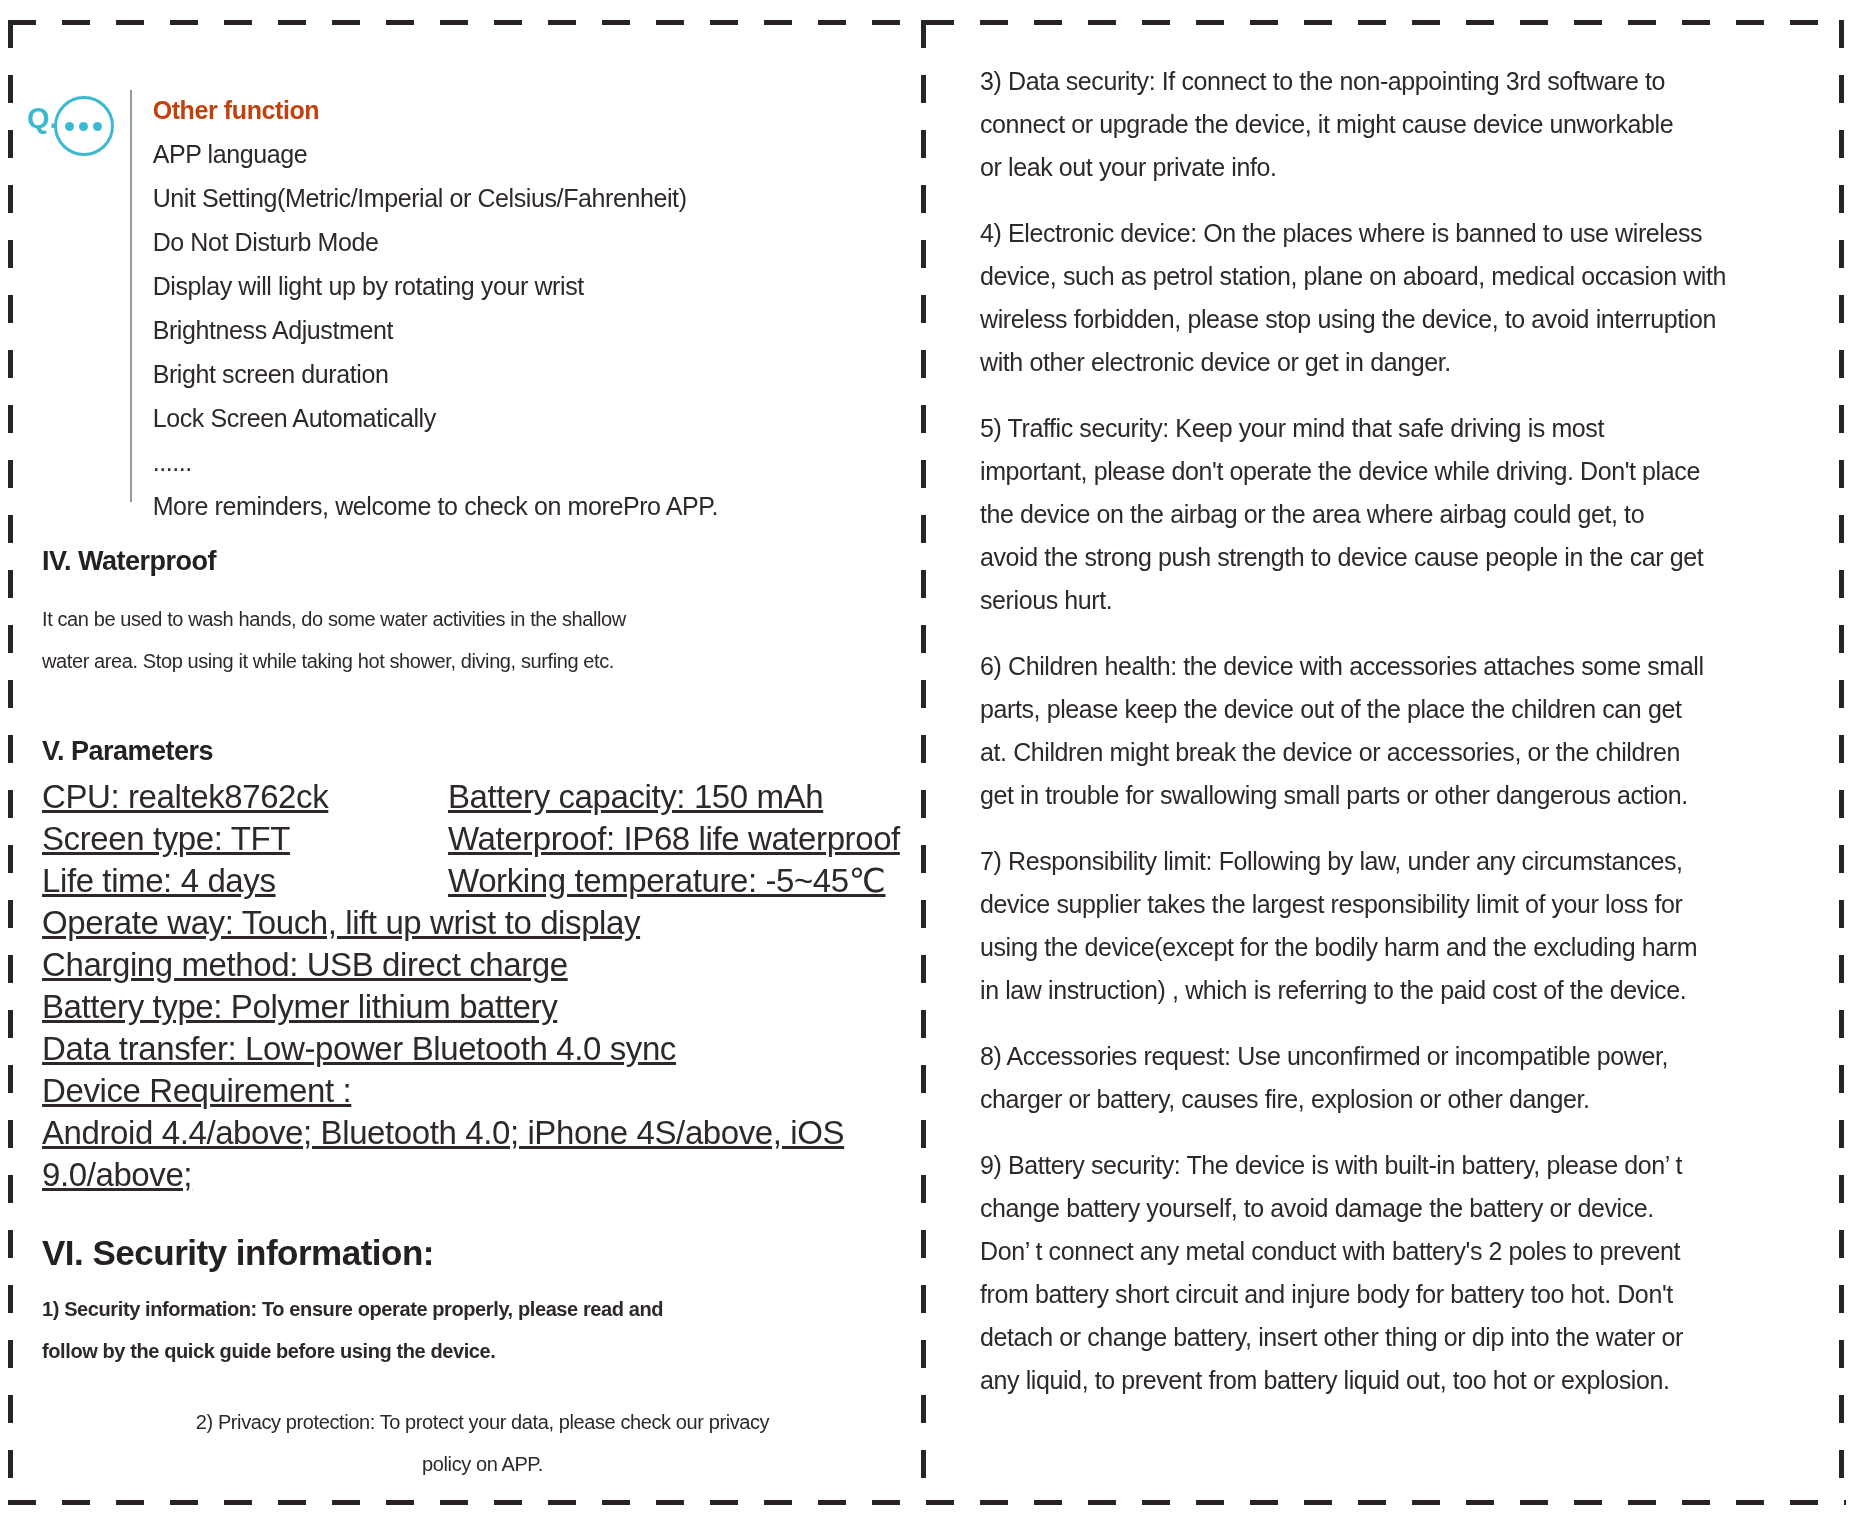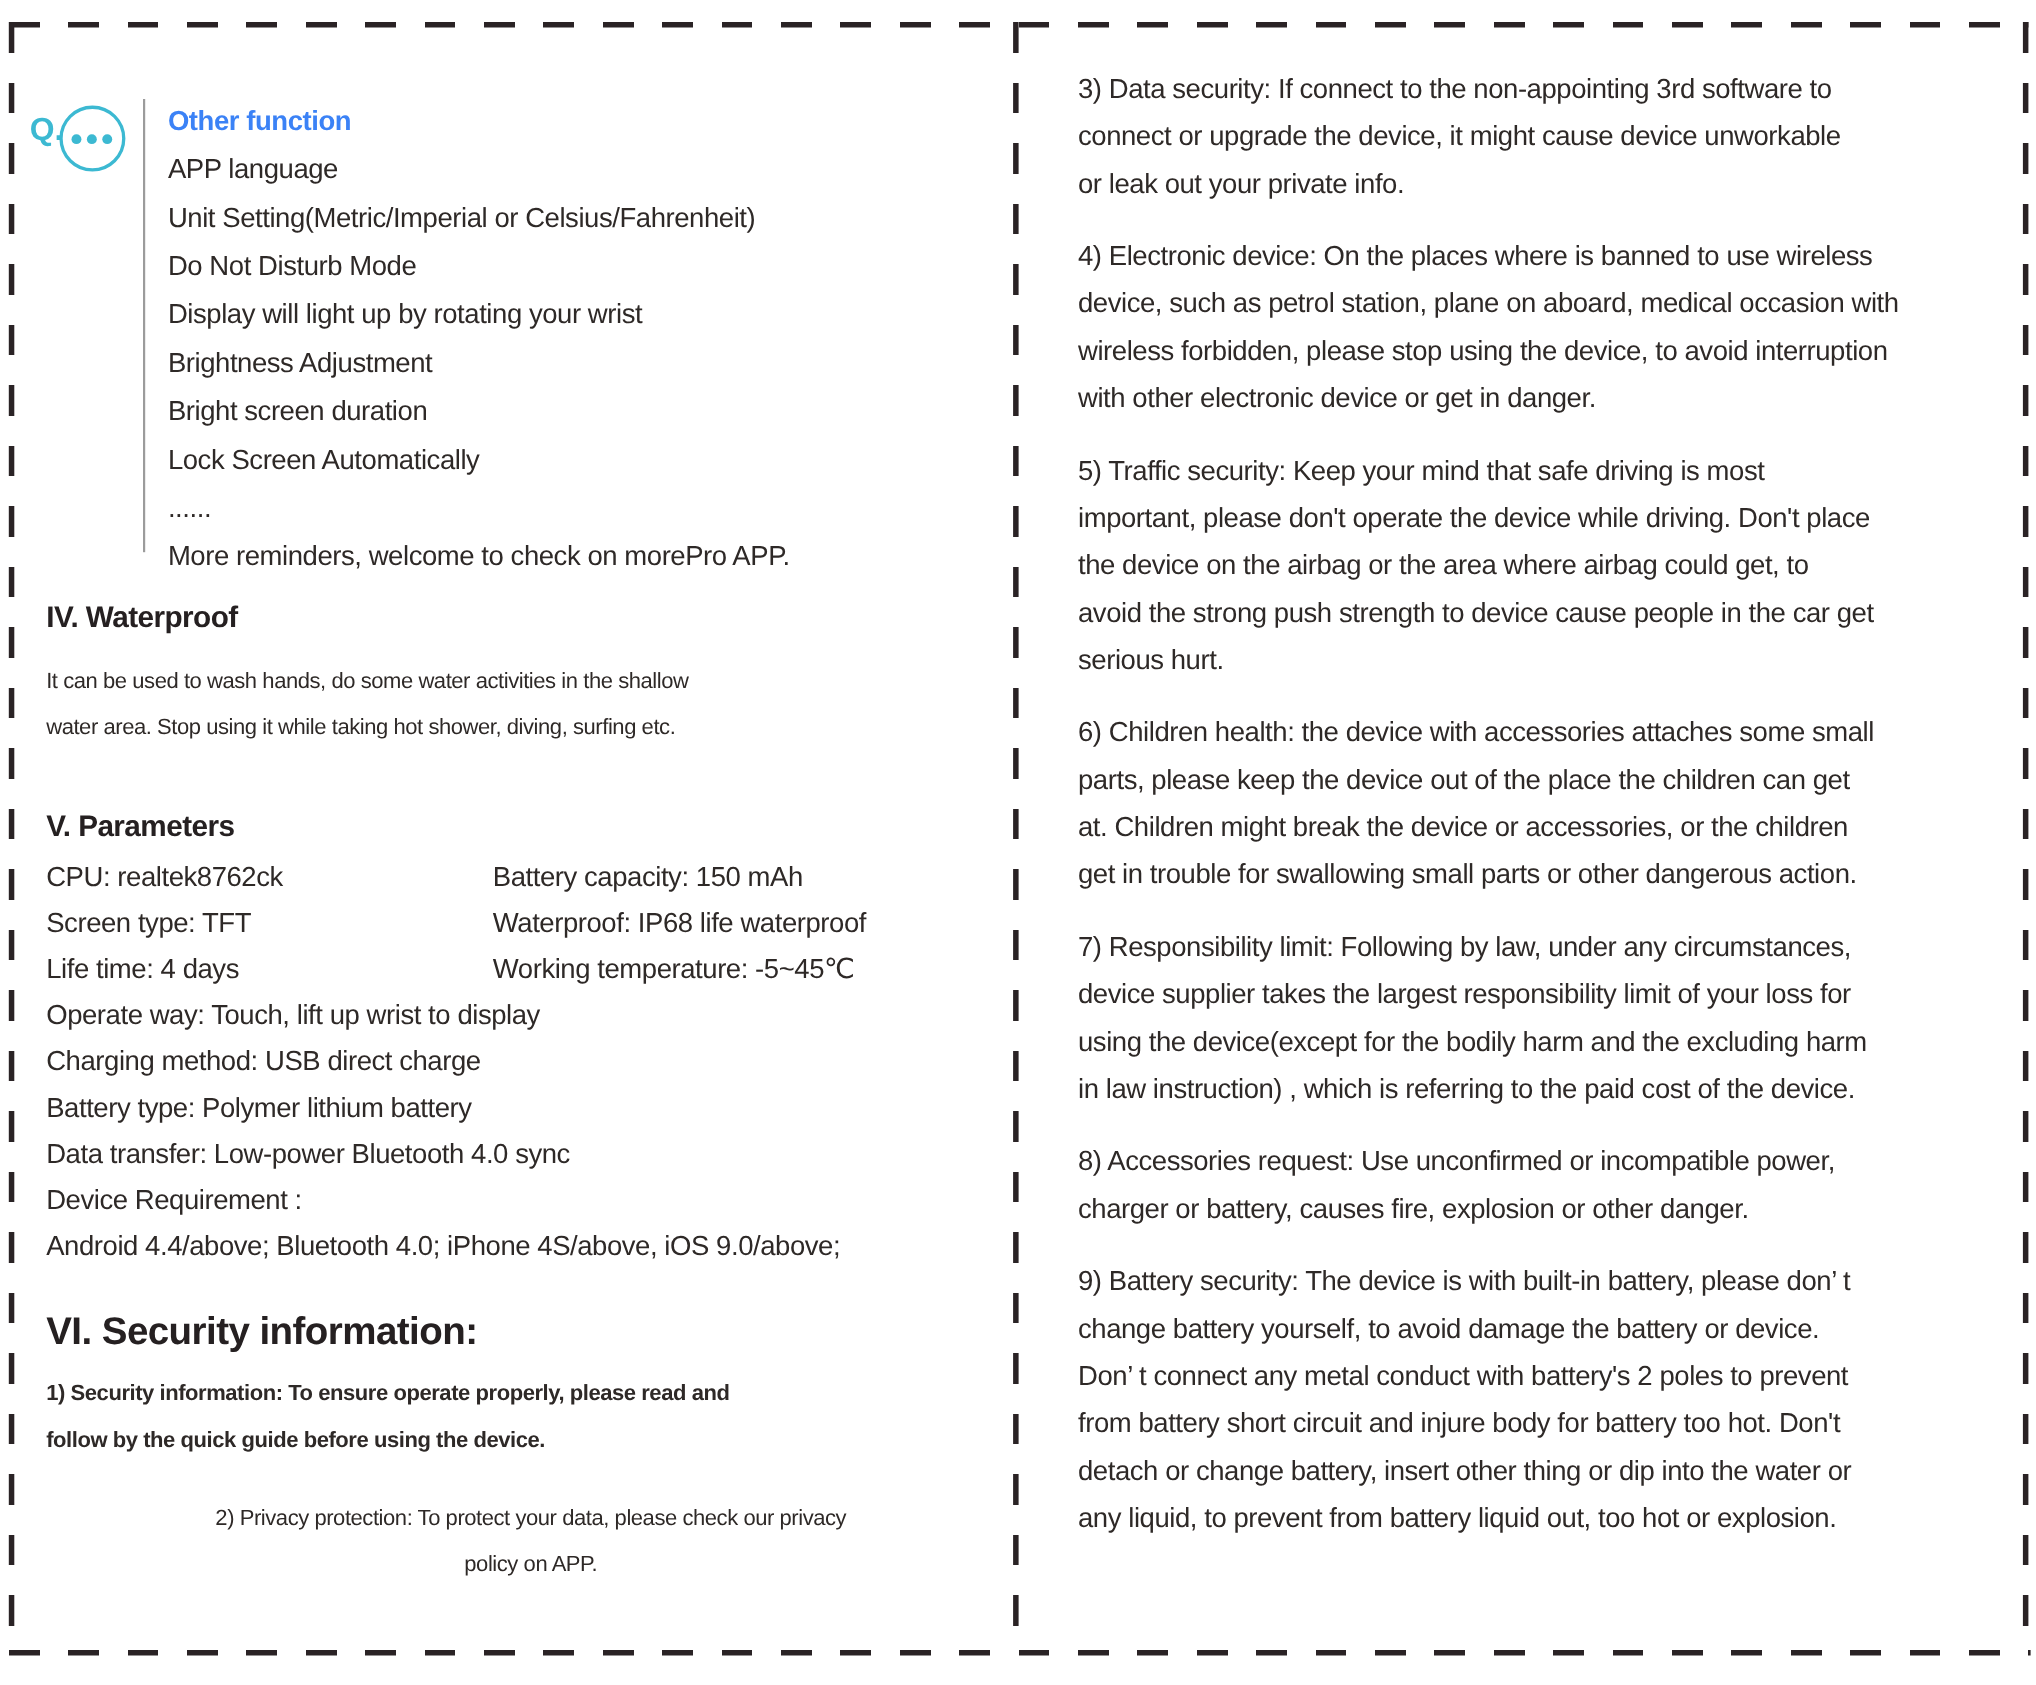--- a/index.html
+++ b/index.html
@@ -24,34 +24,34 @@
 
   
   .icon-row{display:flex;align-items:flex-start;margin:86px 0 0 -15px;}
   .q-mark{color:#3cb9d2;font-size:29px;font-weight:600;line-height:1;margin-top:18px;flex:none;}
   .dots-circle{width:54px;height:54px;border:3px solid #3cb9d2;border-radius:50%;
     display:flex;align-items:center;justify-content:center;gap:5px;
     margin:10px 0 0 -4px;flex:none;background:#fff;}
   .dot{width:9px;height:9px;border-radius:50%;background:#3cb9d2;}
   .v-sep{width:2px;height:412px;background:#9b9b9b;margin:4px 21px 0 16px;flex:none;}
   .fn-list{list-style:none;margin:2px 0 0;padding:0;font-size:25px;line-height:44px;letter-spacing:-0.4px;}
-  .fn-title{font-weight:700;color:#3b82f6;}
+  .fn-title{font-weight:700;color:#c2410c;}
 
   h2{font-size:27px;line-height:42px;font-weight:700;color:#252021;letter-spacing:-0.5px;}
   .h-iv{margin:12px 0 16px;}
   .h-v{margin:48px 0 4px;}
   .h-vi{margin:36px 0 14px;font-size:35px;}
 
   .body{font-size:20px;line-height:42px;letter-spacing:-0.4px;white-space:pre-line;margin:0;}
   .para{font-size:25px;line-height:43px;letter-spacing:-0.4px;white-space:pre-line;margin:0 0 23px;}
   .para-l1{margin:0;font-weight:bold;}
   .para-l2{margin:29px 12px 0;text-align:center;}
 
   .param-grid{margin:0;}
-  .param-row{display:grid;grid-template-columns:406px 1fr;font-size:25px;line-height:42px;letter-spacing:-0.4px;}
+  .param-row{display:grid;grid-template-columns:406px 1fr;font-size:33px;line-height:42px;letter-spacing:-0.4px;text-decoration:underline;}
   .param-row.single{display:block;}
 </style>
 </head>
 <body>
 
 <div class="border-h b-top"></div>
 <div class="border-h b-bottom"></div>
 <div class="border-v b-left"></div>
 <div class="border-v b-right"></div>
 <div class="border-v b-mid"></div>

